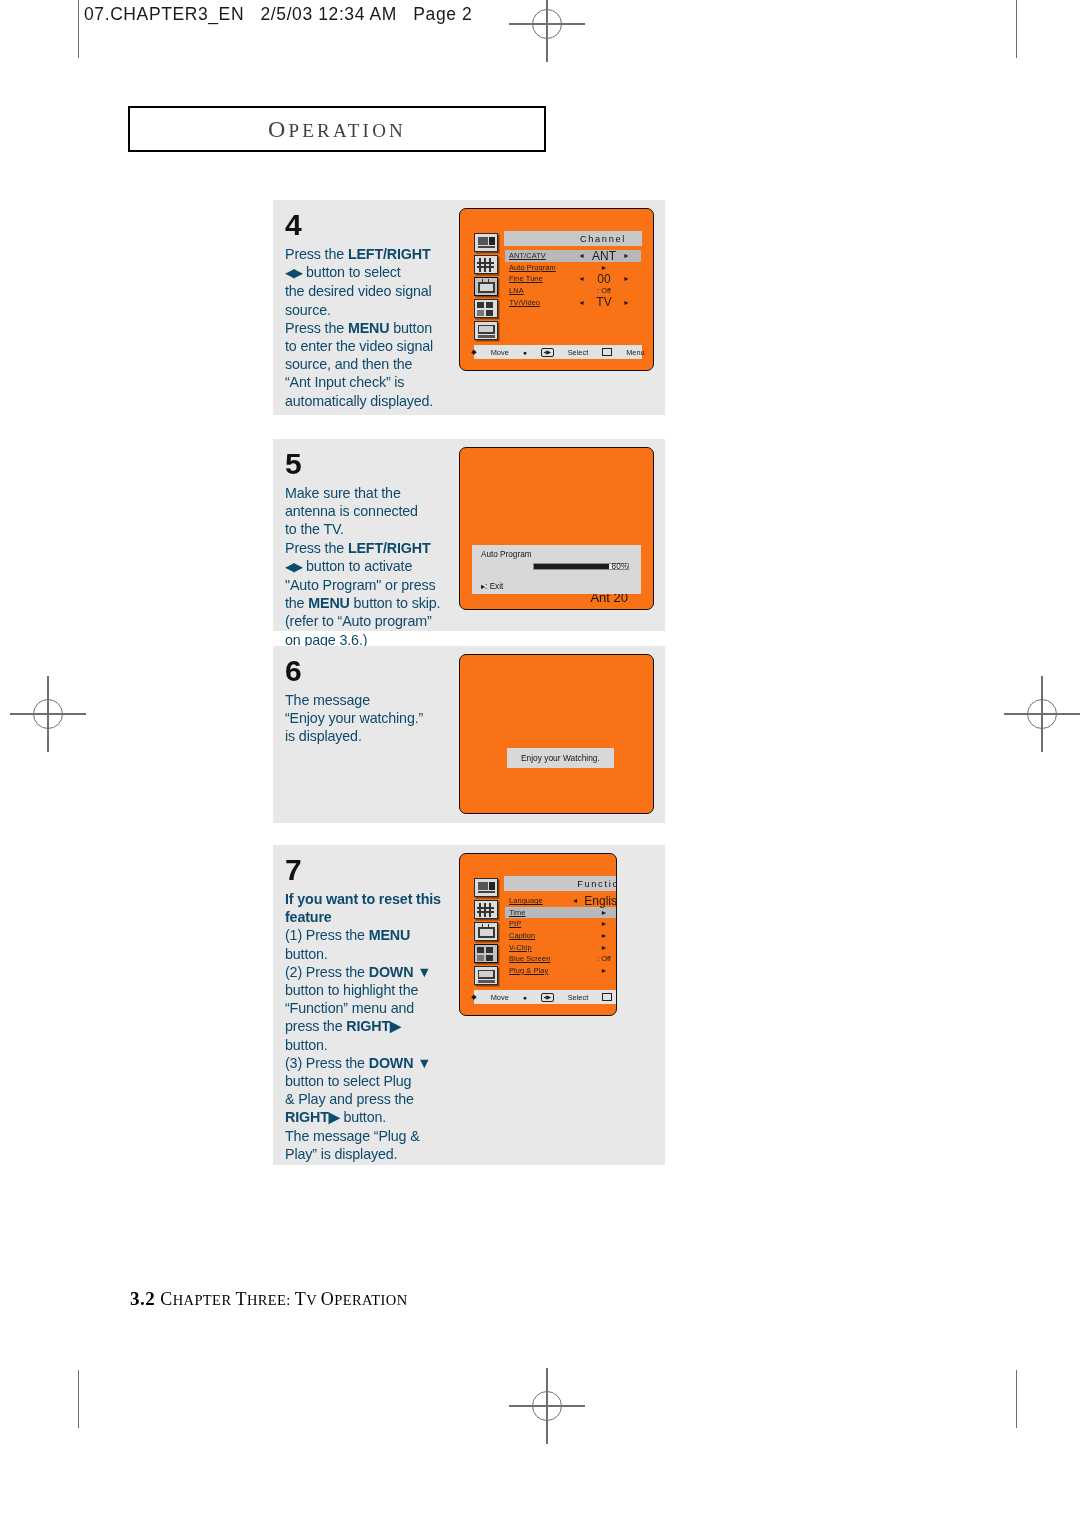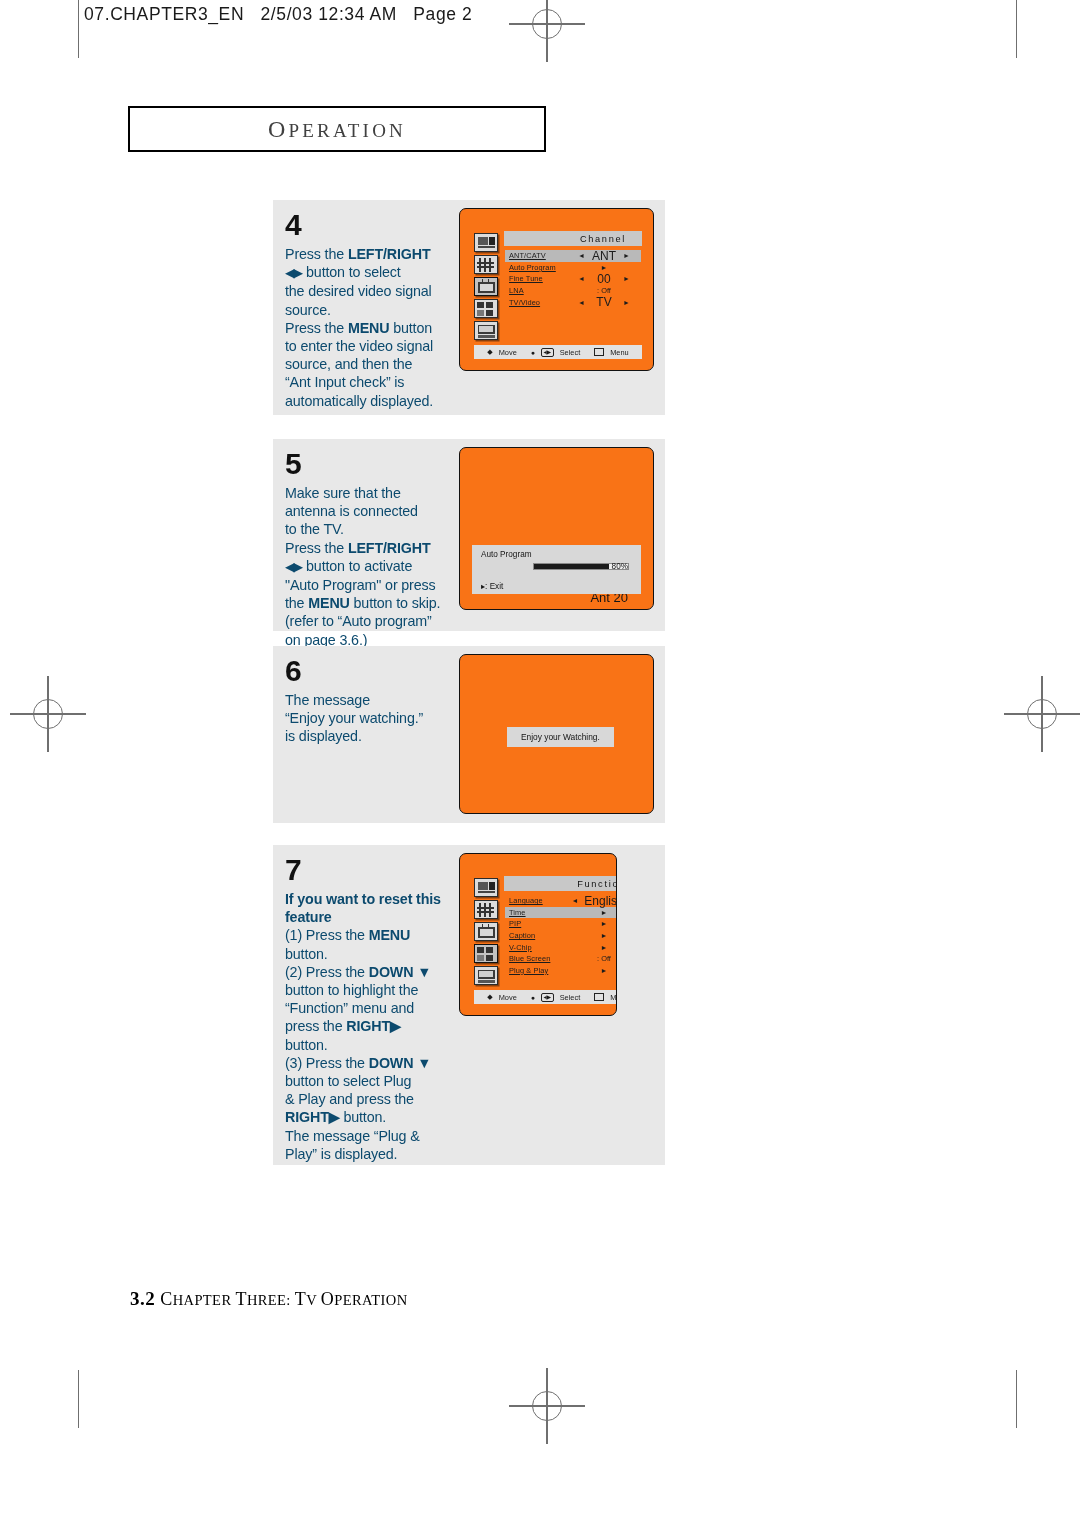--- a/index.html
+++ b/index.html
@@ -151,21 +151,21 @@
 
   .osd-hint {
     margin-top: 5px;
     background: #e2e2e2;
     height: 14px;
     display: flex; align-items: center; justify-content: center;
     gap: 14px;
     font-size: 7.4px;
     color: #1a1a1a;
   }
-  .osd-hint span.h { display: inline-flex; align-items: center; gap: 6px; }
+  .osd-hint span.h { display: inline-flex; align-items: center; gap: 14px; }
   .glyph-ud { font-size: 7px; }
   .glyph-dot { font-size: 7px; }
   .glyph-ent {
     display:inline-block; border:1px solid #222; border-radius:2px;
     padding: 0 1.5px; font-size: 6px; line-height: 7px;
   }
   .glyph-menu {
     display:inline-block; width: 8px; height: 6px;
     border: 1px solid #222;
     background:
@@ -201,20 +201,21 @@
     font-size: 8.2px; color: #151515;
   }
 
   .enjoy-msg {
     position: absolute;
     background: #d8d8d8;
     padding: 5px 14px;
     font-size: 8.4px;
     color: #141414;
     white-space: nowrap;
+    margin-top: 21px;
   }
 
   
   .footer {
     position: absolute;
     left: 130px; top: 1288px;
     color: #000;
     font-family: "Liberation Serif", serif;
     white-space: nowrap;
   }

